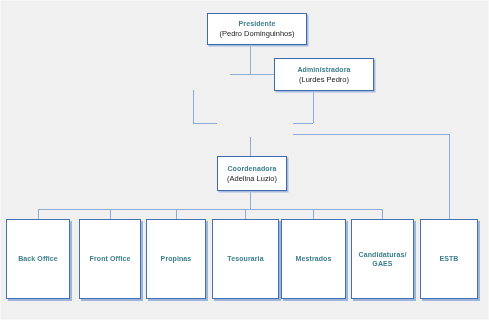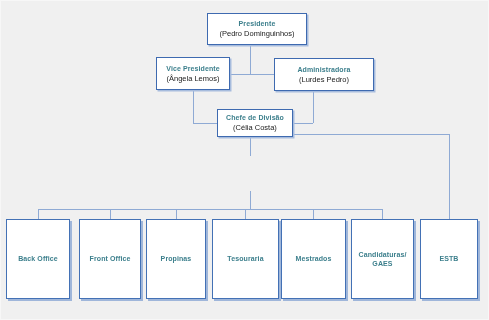--- a/index.html
+++ b/index.html
@@ -123,35 +123,31 @@
   <div class="line v" style="left:175px; top:208px; height:10px;"></div>
   <div class="line v" style="left:244px; top:208px; height:10px;"></div>
   <div class="line v" style="left:312px; top:208px; height:10px;"></div>
   <div class="line v" style="left:381px; top:208px; height:10px;"></div>
 
   <div class="node" id="node-presidente">
     <div class="title">Presidente</div>
     <div class="person">(Pedro Dominguinhos)</div>
   </div>
 
-  <div class="node" id="node-vice-presidente">
-    <div class="title">Vice Presidente</div>
-    <div class="person">(Ângela Lemos)</div>
-  </div>
 
   <div class="node" id="node-administradora">
     <div class="title">Administradora</div>
     <div class="person">(Lurdes Pedro)</div>
   </div>
 
-  <div class="node" id="node-chefe-divisao">
-    <div class="title">Chefe de Divisão</div>
-    <div class="person">(Célia Costa)</div>
+
+  <div class="node" id="node-coordenadora">
+    <div class="title">Coordenadora</div>
+    <div class="person">(Adelina Luzio)</div>
   </div>
-
 
   <div class="node leaf" id="node-back-office">
     <div class="title">Back Office</div>
   </div>
 
   <div class="node leaf" id="node-front-office">
     <div class="title">Front Office</div>
   </div>
 
   <div class="node leaf" id="node-propinas">

